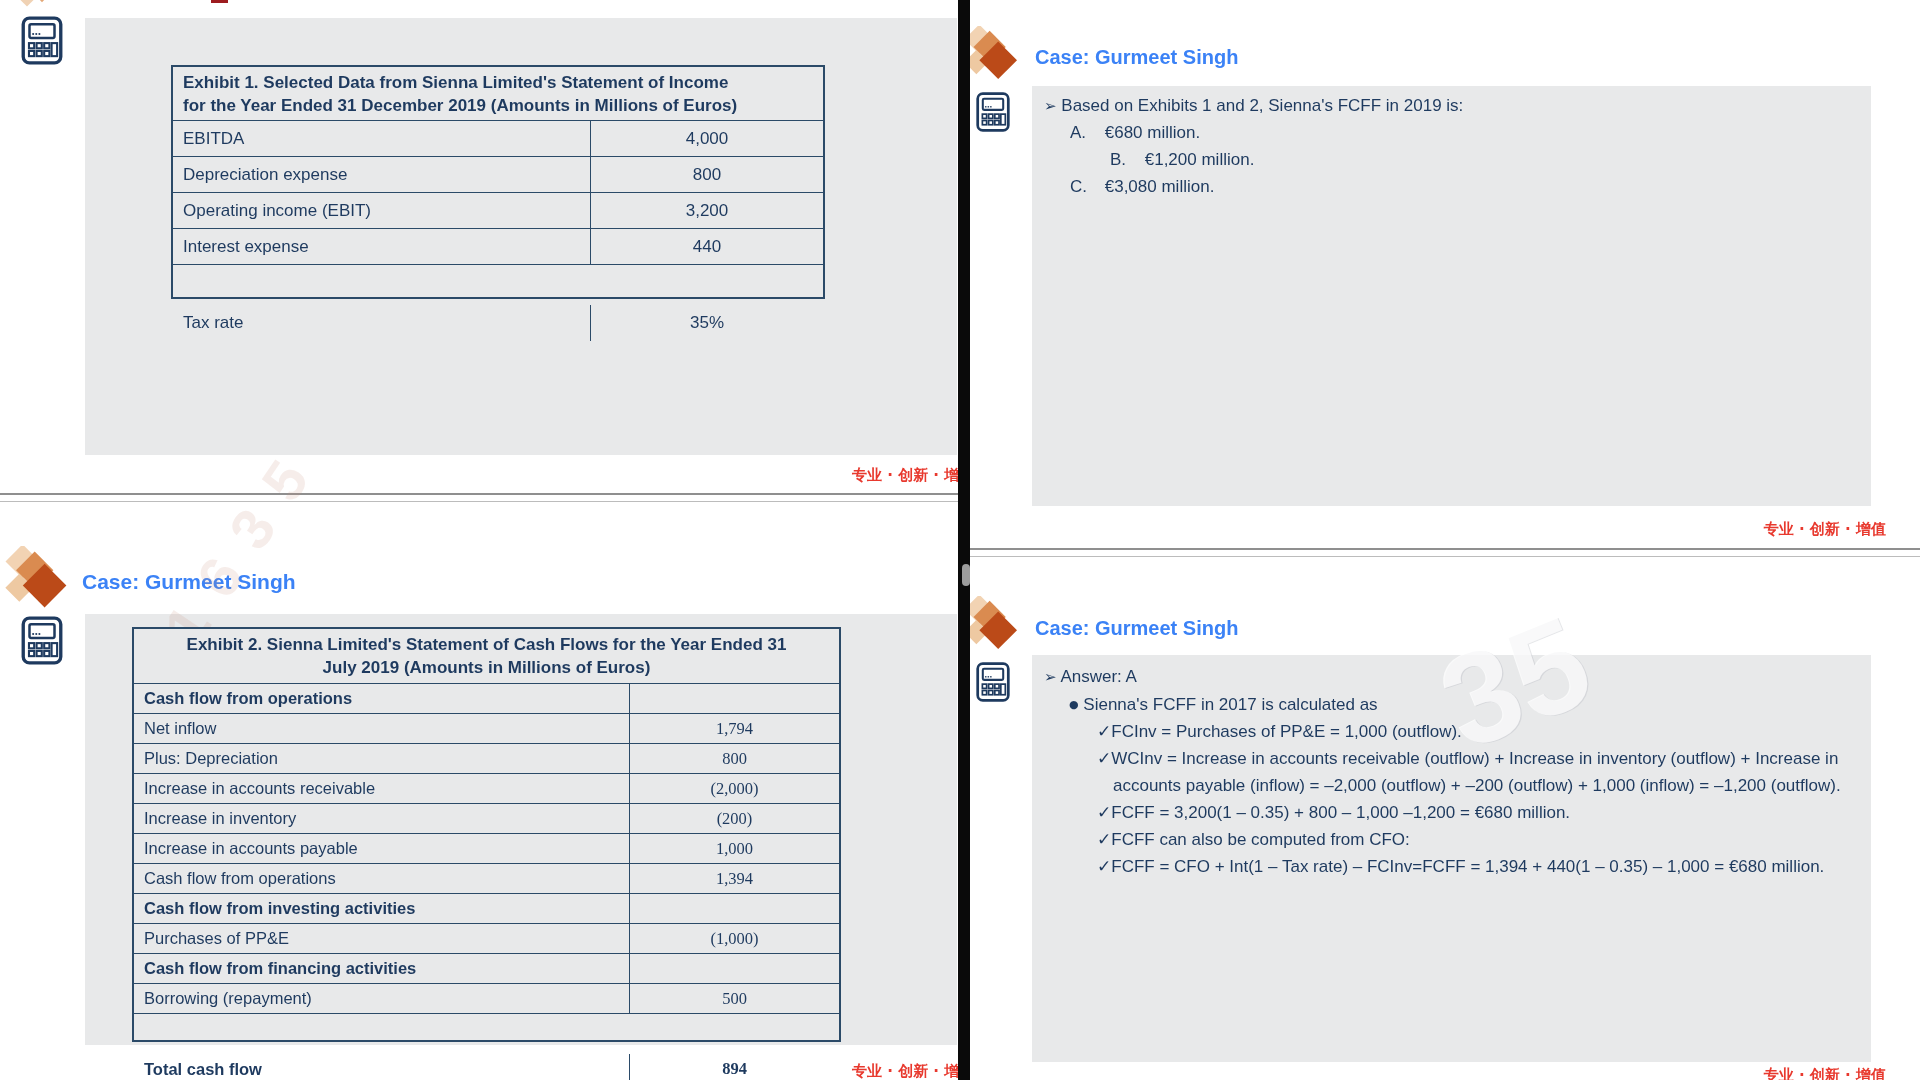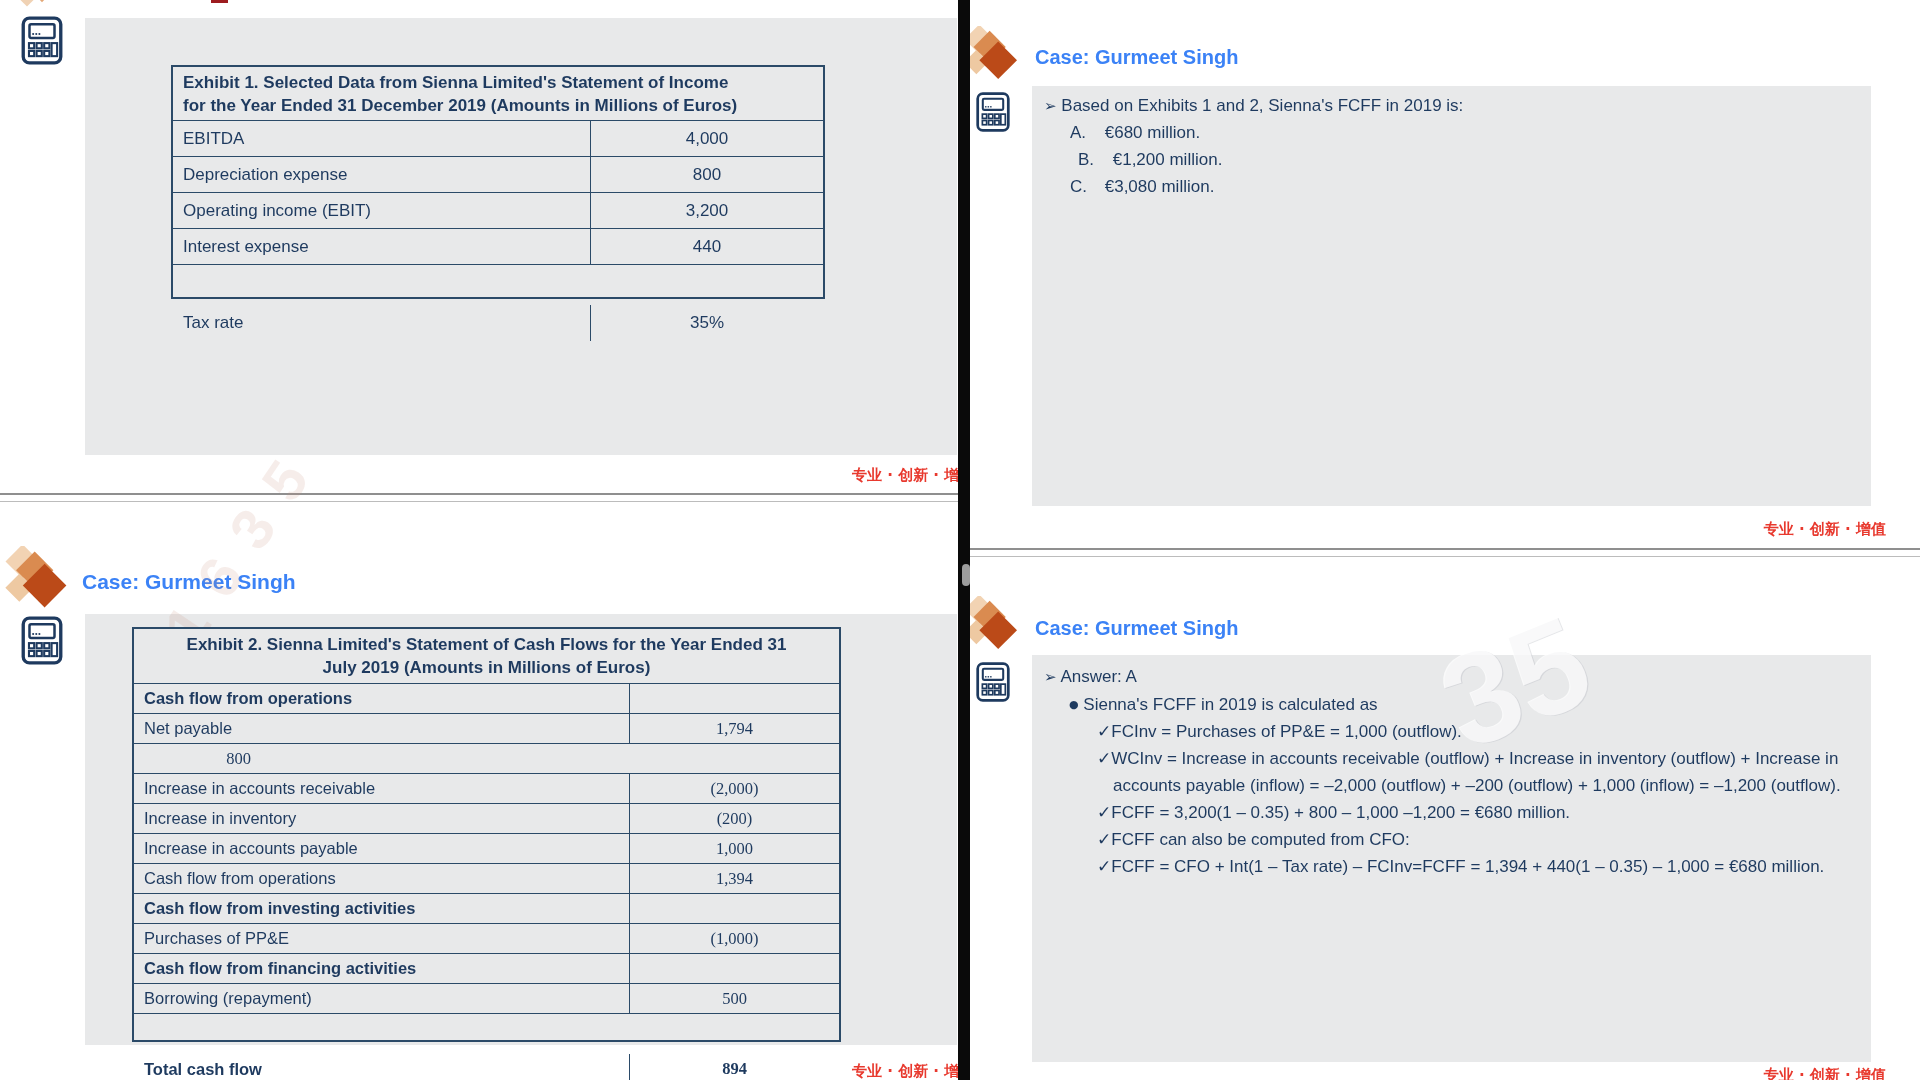--- a/index.html
+++ b/index.html
@@ -153,24 +153,25 @@
   <div id="table2" class="abs fin-table" style="z-index:2;">
     <div class="t-title center">
       <span>Exhibit 2.  Sienna Limited's Statement of Cash Flows for the Year Ended 31</span>
       <span>July 2019 (Amounts in Millions of Euros)</span>
     </div>
     <div class="t-row bold-row">
       <div class="lbl">Cash flow from operations</div>
       <div class="val"></div>
     </div>
     <div class="t-row">
-      <div class="lbl">Net payable</div>
+      <div class="lbl">Net inflow</div>
       <div class="val">1,794</div>
     </div>
     <div class="t-row">
+      <div class="lbl">Plus: Depreciation</div>
       <div class="val">800</div>
     </div>
     <div class="t-row">
       <div class="lbl">Increase in accounts receivable</div>
       <div class="val">(2,000)</div>
     </div>
     <div class="t-row">
       <div class="lbl">Increase in inventory</div>
       <div class="val">(200)</div>
     </div>
@@ -235,21 +236,21 @@
   <div class="abs panel" style="left:1032px;top:86px;width:839px;height:420px;"></div>
 
   <div class="abs body-line" style="left:1044px;top:96px;">
     <span class="arrow-b">➢</span>
     <span>Based on Exhibits 1 and 2, Sienna's FCFF in 2019 is:</span>
   </div>
   <div class="abs body-line" style="left:1070px;top:123px;">
     <span class="opt-label">A.</span>
     <span>€680 million.</span>
   </div>
-  <div class="abs body-line" style="left:1078px;top:150px;">
+  <div class="abs body-line" style="left:1110px;top:150px;">
     <span class="opt-label">B.</span>
     <span>€1,200 million.</span>
   </div>
   <div class="abs body-line" style="left:1070px;top:177px;">
     <span class="opt-label">C.</span>
     <span>€3,080 million.</span>
   </div>
 
   <div class="abs footer-red" style="left:1700px;top:520px;width:186px;text-align:right;">专业 · 创新 · 增值</div>
 
@@ -283,21 +284,21 @@
 
   <div id="wm-right" class="abs wm">35</div>
 
   <div class="abs answer-stack" style="left:1044px;top:663px;width:830px;">
     <div style="font-weight:normal;">
       <span class="arrow-b">➢</span>
       <span>Answer: A</span>
     </div>
     <div style="padding-left:25px;">
       <span class="dot-b">●</span>
-      <span>Sienna's FCFF in 2019 is calculated as</span>
+      <span>Sienna's FCFF in 2017 is calculated as</span>
     </div>
     <div style="padding-left:53px;width:772px;">
       <div class="check">
         <span class="tick">✓</span><span>FCInv = Purchases of PP&amp;E = 1,000 (outflow).</span>
       </div>
       <div class="check">
         <span class="tick">✓</span><span>WCInv = Increase in accounts receivable (outflow) + Increase in inventory (outflow) + Increase in accounts payable (inflow) = –2,000 (outflow) + –200 (outflow) + 1,000 (inflow) = –1,200 (outflow).</span>
       </div>
       <div class="check">
         <span class="tick">✓</span><span>FCFF = 3,200(1 – 0.35) + 800 – 1,000 –1,200 = €680 million.</span>

